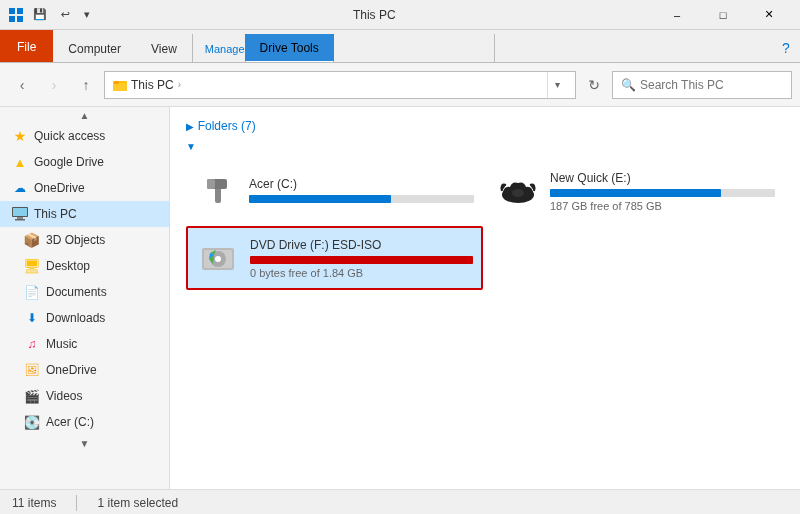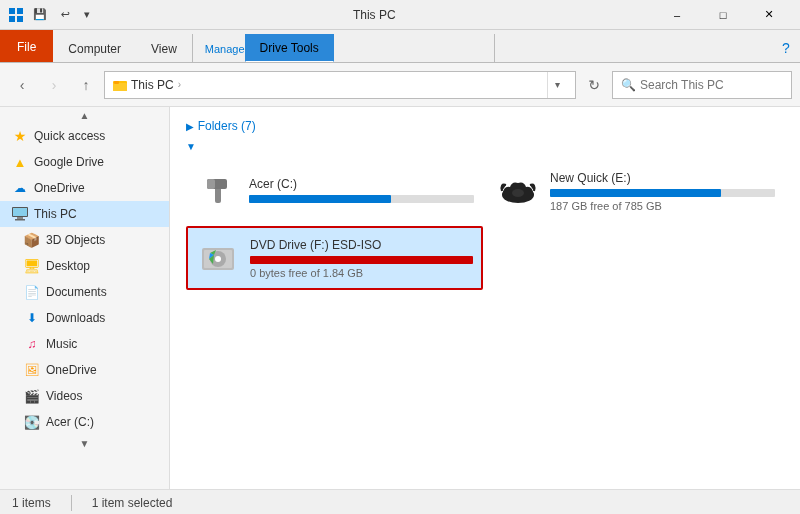--- a/index.html
+++ b/index.html
@@ -412,16 +412,16 @@
           </div>
           <div class="drive-free">0 bytes free of 1.84 GB</div>
         </div>
       </div>
 
     </div>
   </div>
 </div>
 
 <div class="status-bar">
-  <span>1 items</span>
+  <span>11 items</span>
   <div class="status-sep"></div>
   <span>1 item selected</span>
 </div>
 
 </body></html>

